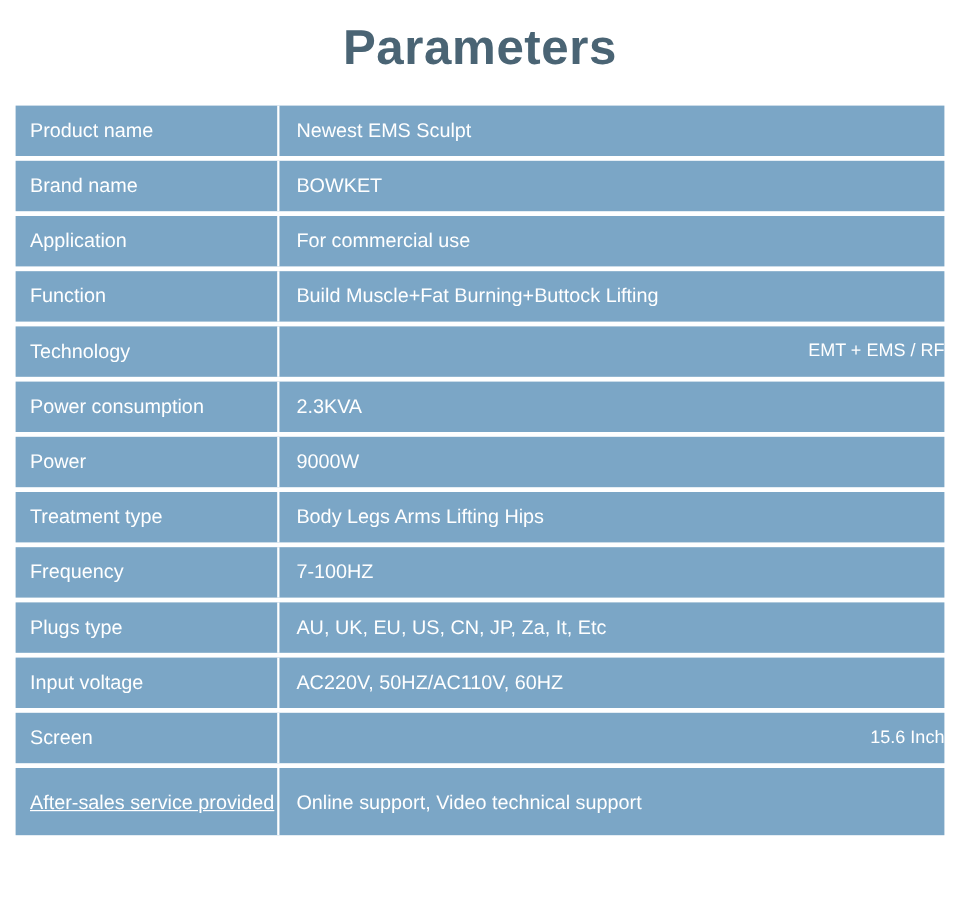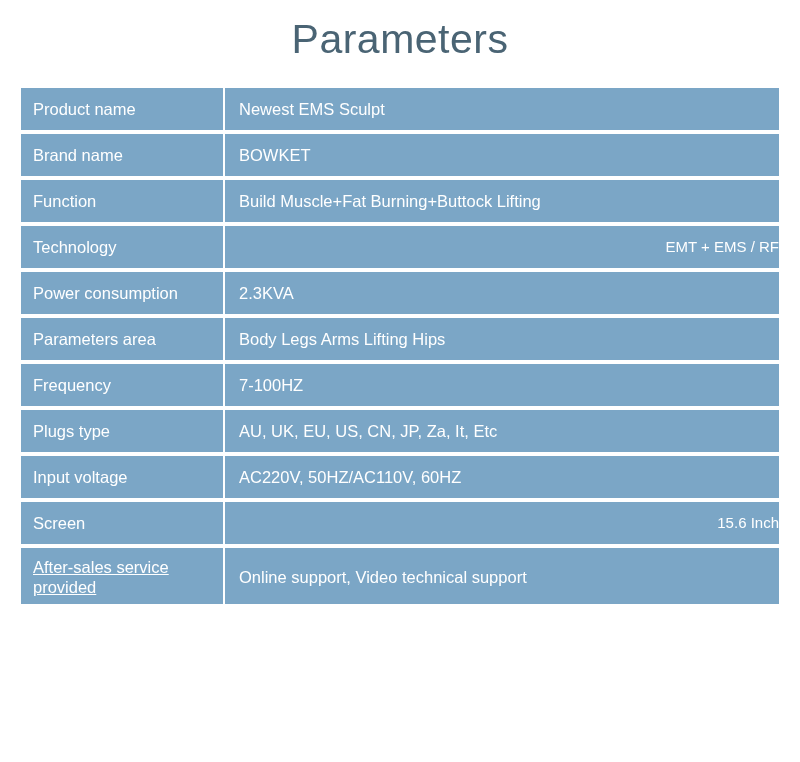--- a/index.html
+++ b/index.html
@@ -18,21 +18,21 @@
     position: relative;
     width: 800px;
     height: 762px;
     background: #ffffff;
     box-sizing: border-box;
   }
   .page-title {
     text-align: center;
     color: #4a6474;
     font-size: 41px;
-    font-weight: 400;
+    font-weight: 700;
     letter-spacing: 0.5px;
     margin: 0;
     padding-top: 14px;
     line-height: 1.25;
     font-family: "Liberation Sans", sans-serif;
   }
   .spec-table {
     width: 756px;
     margin: 0 auto;
     margin-top: 19px;
@@ -49,21 +49,21 @@
     font-size: 16.5px;
     font-weight: 400;
     vertical-align: middle;
     padding: 0 0 0 12px;
     height: 42px;
     line-height: 1.25;
     box-sizing: border-box;
     font-family: "Liberation Sans", sans-serif;
   }
   .spec-row .cell-label {
-    width: 204px;
+    width: 220px;
     border-right: 2px solid #ffffff;
   }
   .spec-row .cell-value {
     width: 554px;
     padding-left: 14px;
   }
   
   .spec-row .cell-value.small {
     font-size: 15px;
     text-align: right;
@@ -90,40 +90,48 @@
       <tr class="spec-row">
         <td class="cell cell-label">Product name</td>
         <td class="cell cell-value">Newest EMS Sculpt</td>
       </tr>
 
       <tr class="spec-row">
         <td class="cell cell-label">Brand name</td>
         <td class="cell cell-value">BOWKET</td>
       </tr>
 
+      <tr class="spec-row">
+        <td class="cell cell-label">Application</td>
+        <td class="cell cell-value">For commercial use</td>
+      </tr>
 
       <tr class="spec-row">
         <td class="cell cell-label">Function</td>
         <td class="cell cell-value">Build Muscle+Fat Burning+Buttock Lifting</td>
       </tr>
 
       <tr class="spec-row">
         <td class="cell cell-label">Technology</td>
         <td class="cell cell-value small">EMT + EMS / RF</td>
       </tr>
 
 
       <tr class="spec-row">
         <td class="cell cell-label">Power consumption</td>
         <td class="cell cell-value">2.3KVA</td>
       </tr>
 
+      <tr class="spec-row">
+        <td class="cell cell-label">Power</td>
+        <td class="cell cell-value">9000W</td>
+      </tr>
 
       <tr class="spec-row">
-        <td class="cell cell-label">Parameters area</td>
+        <td class="cell cell-label">Treatment type</td>
         <td class="cell cell-value">Body Legs Arms Lifting Hips</td>
       </tr>
 
       <tr class="spec-row">
         <td class="cell cell-label">Frequency</td>
         <td class="cell cell-value">7-100HZ</td>
       </tr>
 
       <tr class="spec-row">
         <td class="cell cell-label">Plugs type</td>

